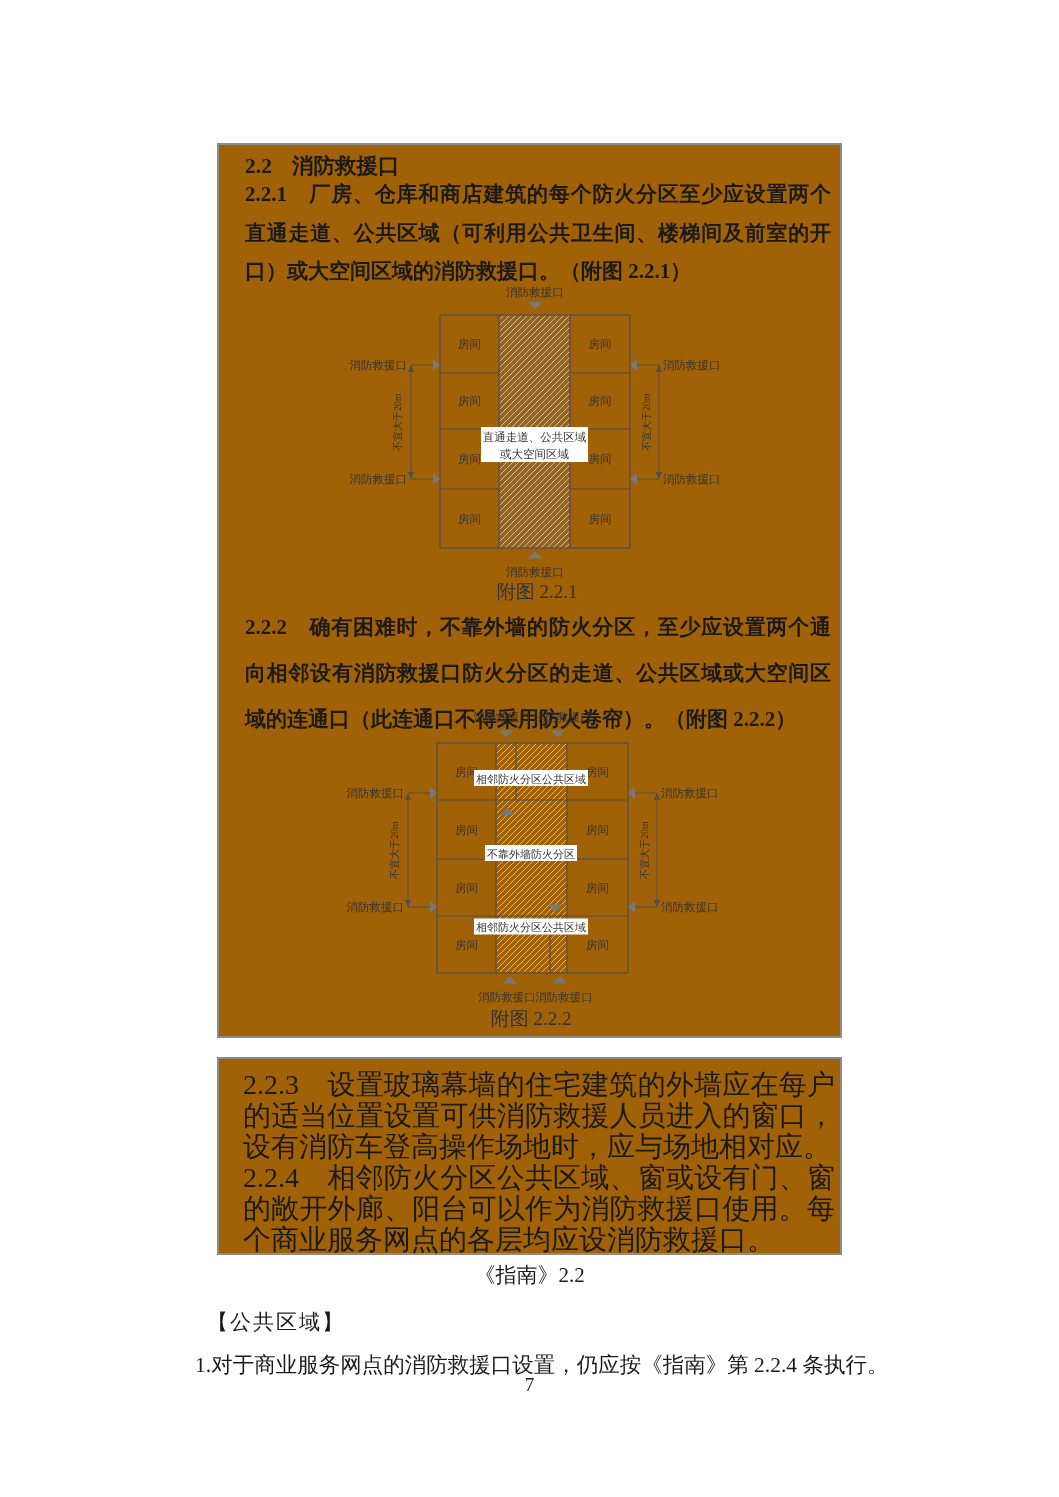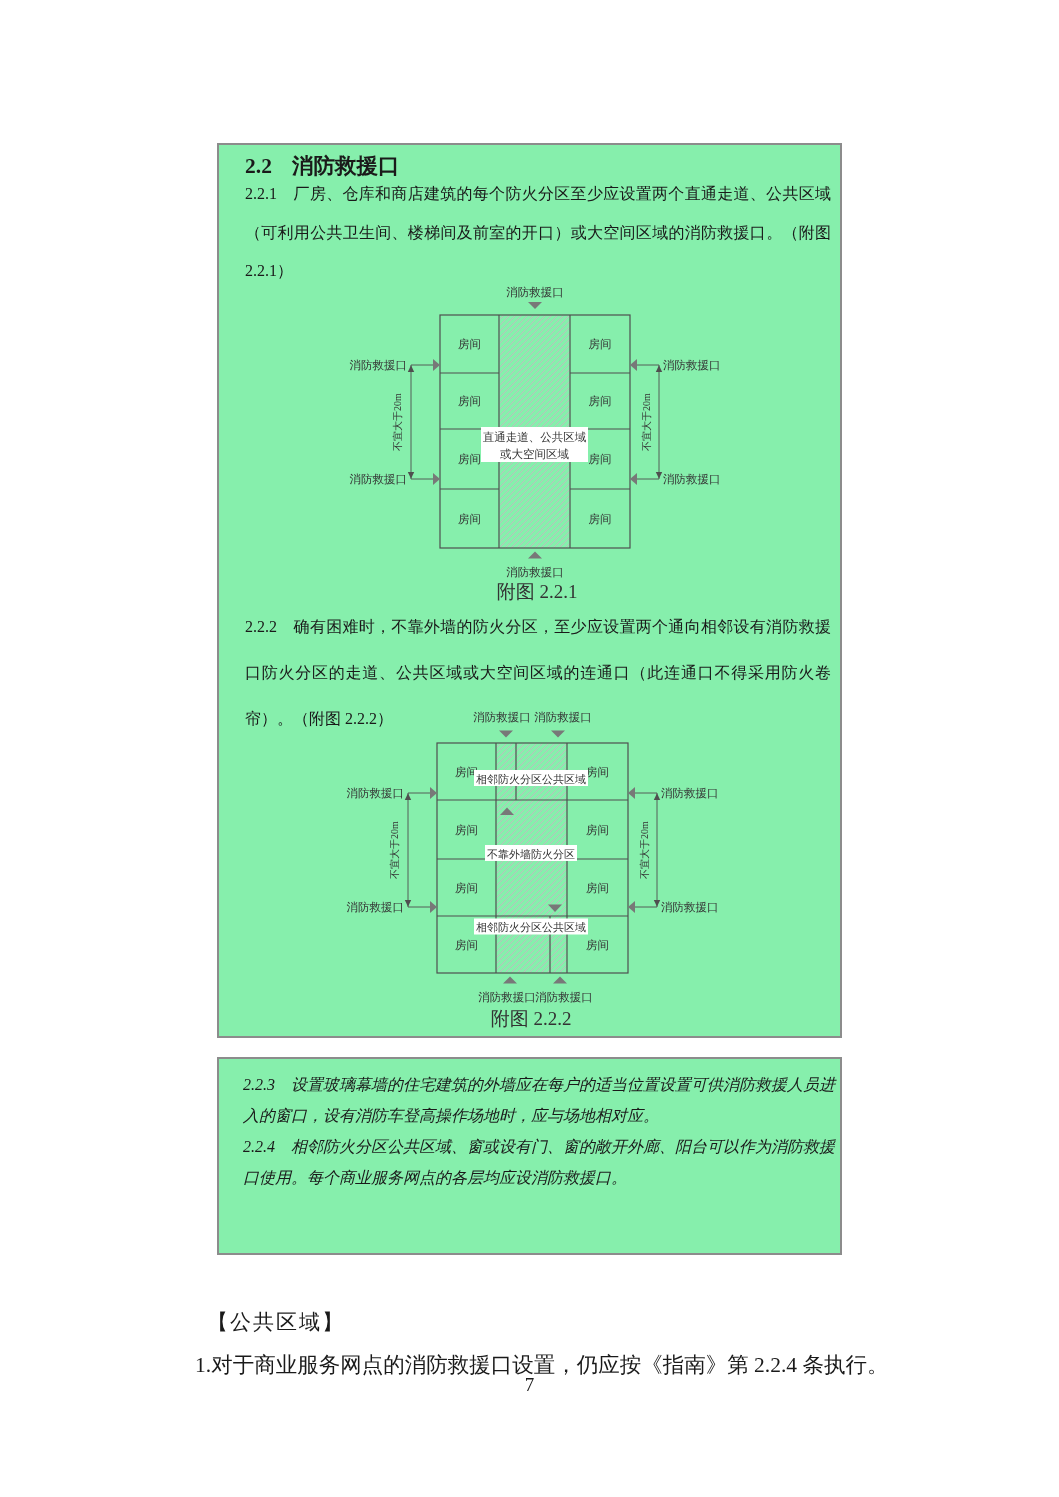--- a/index.html
+++ b/index.html
@@ -1,29 +1,29 @@
 <!DOCTYPE html>
 <html><head>
 <meta charset="utf-8">
 <style>
   html,body{margin:0;padding:0;background:#e8e8e8;}
   .page{
     position:relative;width:1059px;height:1497px;background:#ffffff;margin:0 auto;
     font-family:"Liberation Serif","DejaVu Serif",serif;color:#1a1a1a;overflow:hidden;
   }
-  .rule-box{position:absolute;box-sizing:border-box;border:2px solid #8c8c8c;background:#86efac;}
+  .rule-box{position:absolute;box-sizing:border-box;border:2px solid #8c8c8c;background:#a16207;}
   #box1{left:217px;top:143px;width:625px;height:895px;}
   #box2{left:217px;top:1057px;width:625px;height:198px;}
   .heading{position:absolute;left:26px;top:6px;font-size:21.5px;font-weight:bold;white-space:nowrap;}
   .heading .h-num{margin-right:20px;}
-  .para{position:absolute;margin:0;font-size:16px;text-align:justify;}
+  .para{position:absolute;margin:0;font-size:21px;text-align:justify;font-weight:bold;}
   #p221{left:26px;top:30px;width:586px;line-height:38.6px;}
   #p222{left:26px;top:459px;width:586px;line-height:46px;}
   .box2-flow{position:absolute;left:24px;top:10px;width:592px;}
-  .box2-flow p{margin:0;font-size:16px;line-height:31px;text-align:justify;font-style:italic;}
+  .box2-flow p{margin:0;font-size:28px;line-height:31px;text-align:justify;}
   #diag1{position:absolute;left:116px;top:135px;}
   #diag2{position:absolute;left:116px;top:560px;}
   .guide-caption{position:absolute;left:217px;top:1261px;width:625px;text-align:center;font-size:21px;}
   .expert-heading{position:absolute;left:207px;top:1308px;font-size:21px;letter-spacing:2px;white-space:nowrap;}
   .expert-item{position:absolute;left:195px;top:1350px;font-size:21.5px;white-space:nowrap;}
   .page-num{position:absolute;left:0;top:1374px;width:1059px;text-align:center;font-size:19px;}
   svg text{fill:#333333;font-family:"Liberation Serif","DejaVu Serif",serif;}
   .struct{stroke:#4f4f4f;stroke-width:1.2;fill:none;}
   .leader{stroke:#4f4f4f;stroke-width:0.9;fill:none;}
   .tri{fill:#787878;stroke:none;}
@@ -198,17 +198,18 @@
     </svg>
   </div>
 
   <div id="box2" class="rule-box">
     <div class="box2-flow">
       <p>2.2.3　设置玻璃幕墙的住宅建筑的外墙应在每户的适当位置设置可供消防救援人员进入的窗口，设有消防车登高操作场地时，应与场地相对应。</p>
       <p>2.2.4　相邻防火分区公共区域、窗或设有门、窗的敞开外廊、阳台可以作为消防救援口使用。每个商业服务网点的各层均应设消防救援口。</p>
     </div>
   </div>
 
+  <div class="guide-caption">《指南》2.2</div>
   <div class="expert-heading">【公共区域】</div>
   <div class="expert-item">1.对于商业服务网点的消防救援口设置，仍应按《指南》第 2.2.4 条执行。</div>
   <div class="page-num">7</div>
 
 </div>
 
 </body></html>

